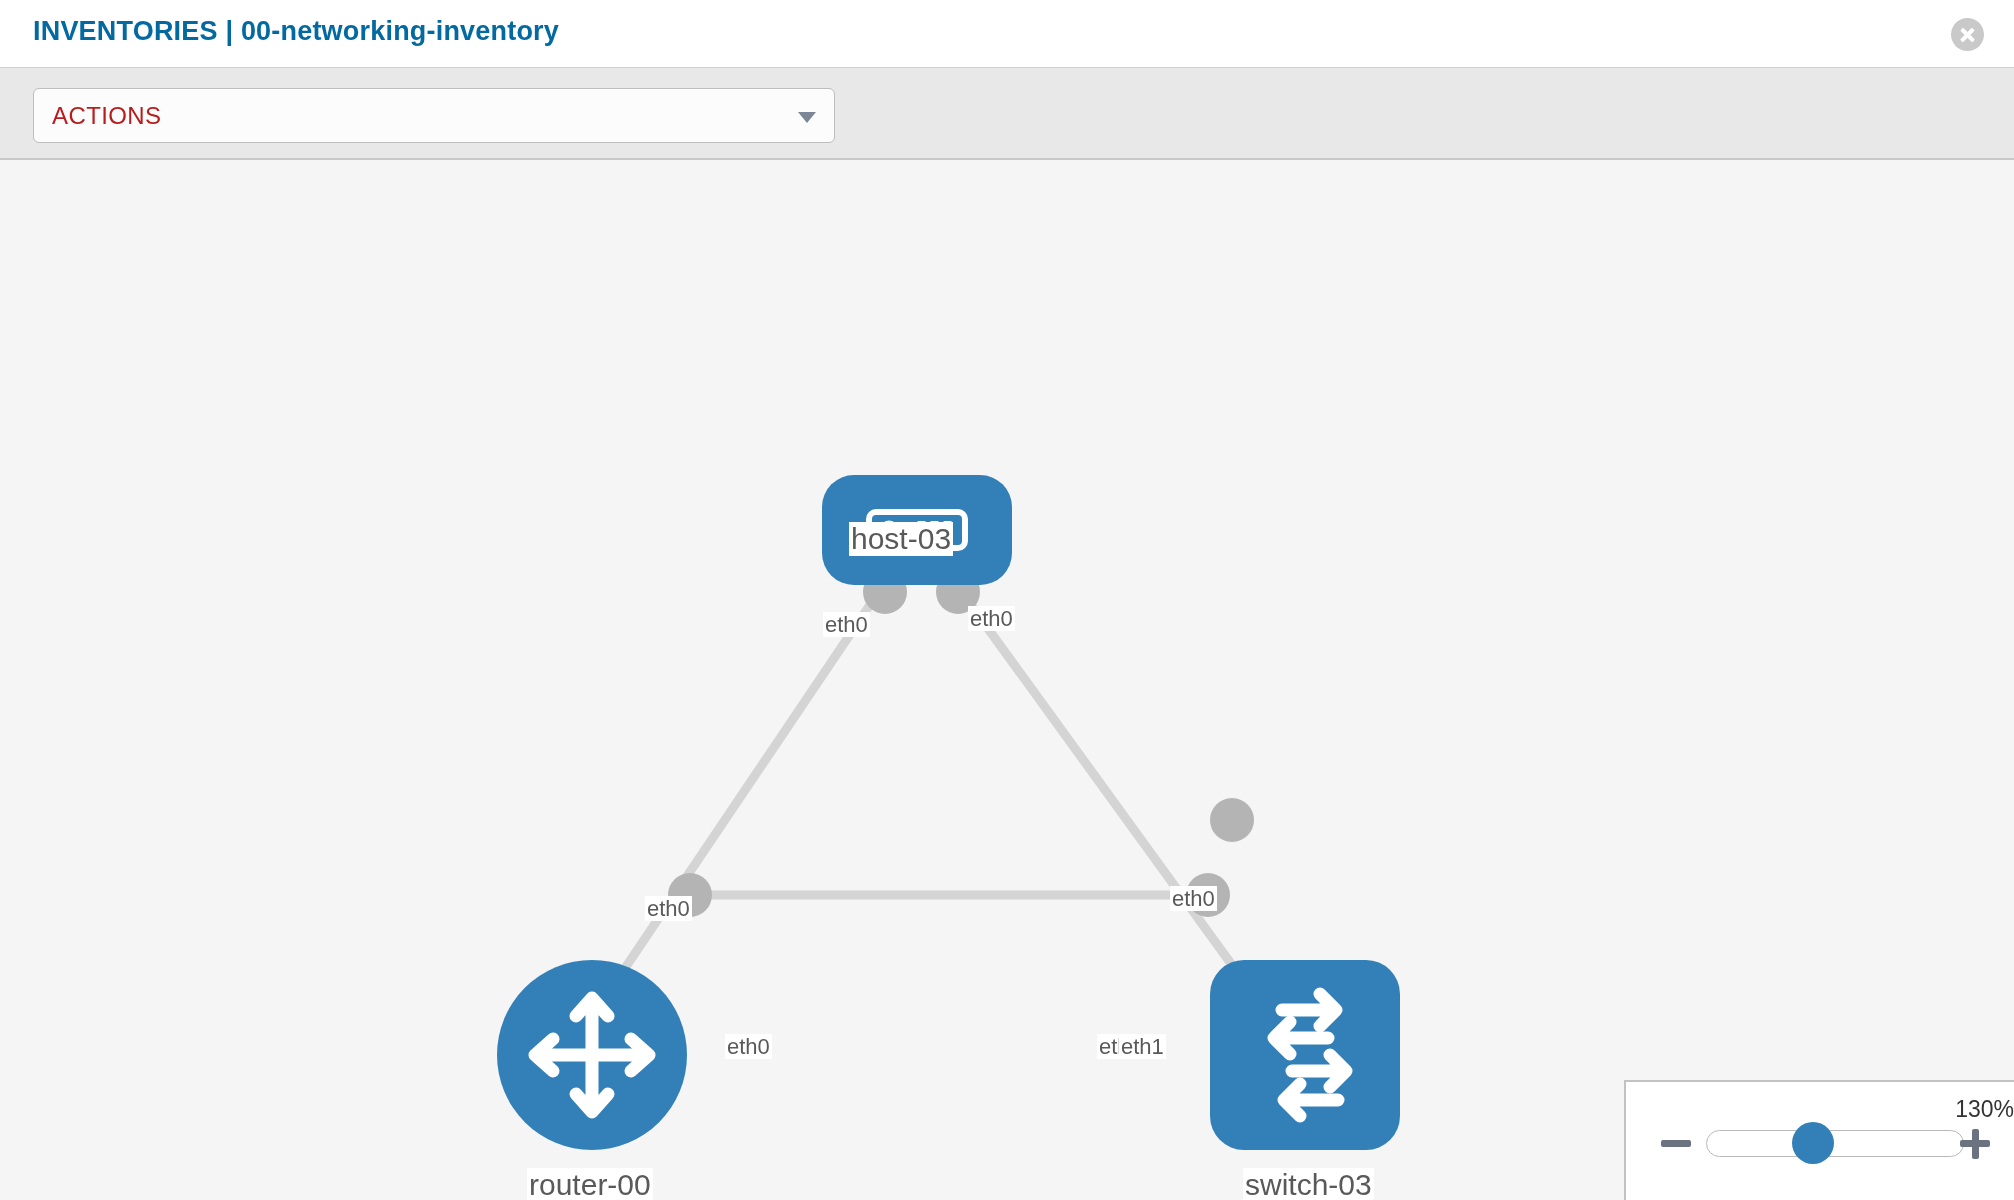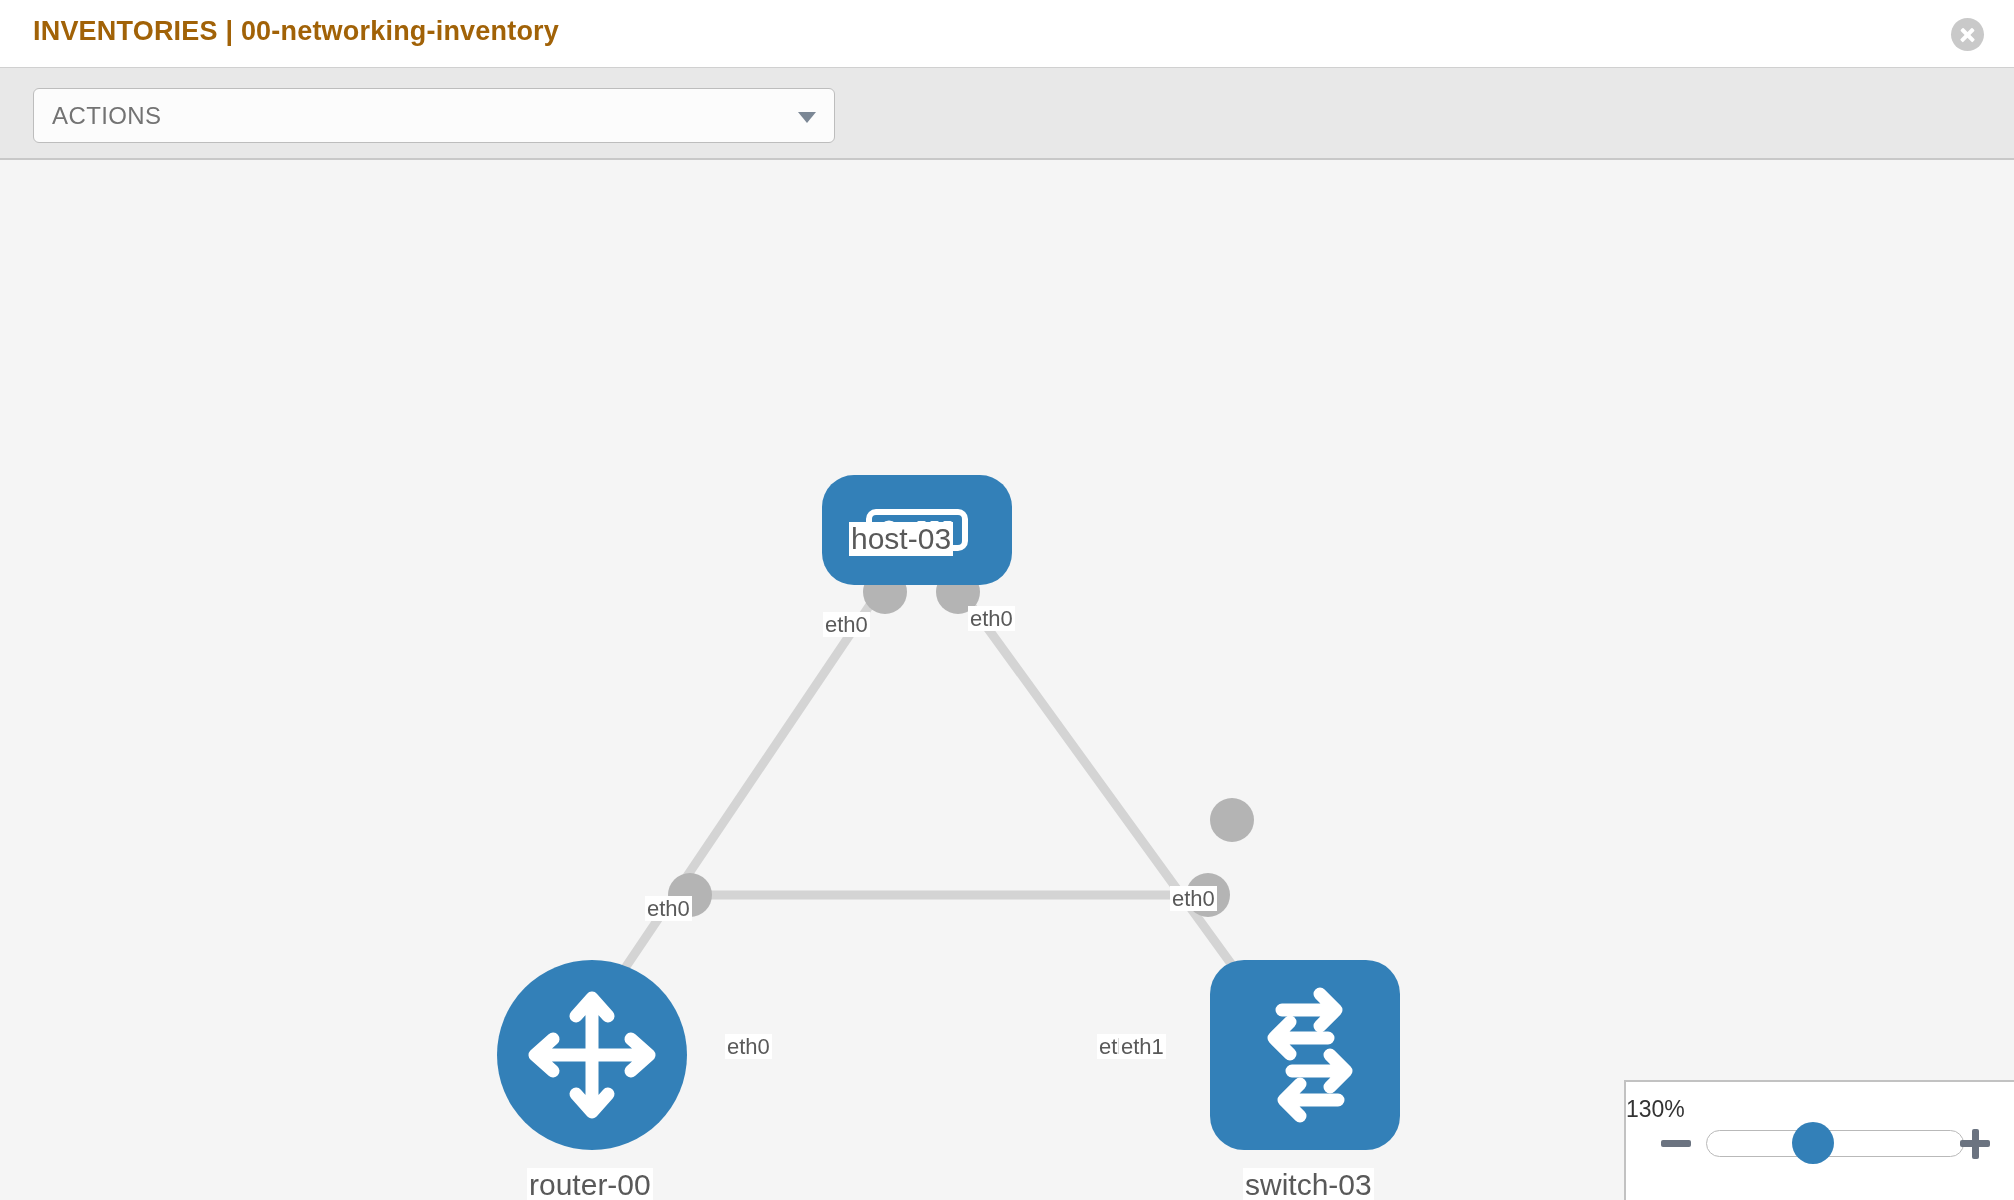--- a/index.html
+++ b/index.html
@@ -13,21 +13,21 @@
   
   #header {
     position: absolute; left: 0; top: 0;
     width: 2014px; height: 68px;
     background: #ffffff;
     border-bottom: 1px solid #d0d0d0;
   }
   #page-title {
     position: absolute; left: 33px; top: 16px;
     font-size: 27px; font-weight: bold;
-    color: #a16207; letter-spacing: .2px;
+    color: #0369a1; letter-spacing: .2px;
     white-space: nowrap;
   }
   #close-btn {
     position: absolute; right: 30px; top: 18px;
     width: 33px; height: 33px; border-radius: 50%;
     background: #c9c9c9; cursor: pointer;
   }
   #close-btn::before, #close-btn::after {
     content: ""; position: absolute;
     left: 8px; top: 15px; width: 17px; height: 4.4px;
@@ -45,21 +45,21 @@
   }
   .combo {
     position: absolute; top: 20px; height: 55px;
     background: #fcfcfc;
     border: 1px solid #bdbdbd;
     border-radius: 6px;
     cursor: pointer;
   }
   .combo .ctext {
     position: absolute; left: 18px; top: 13px;
-    font-size: 24px; color: #737373;
+    font-size: 24px; color: #b91c1c;
     letter-spacing: .4px; white-space: nowrap;
   }
   .combo .caret {
     position: absolute; right: 18px; top: 23px;
     width: 0; height: 0;
     border-left: 9px solid transparent;
     border-right: 9px solid transparent;
     border-top: 11px solid #7b8795;
   }
   #actions-combo { left: 33px; width: 802px; }
@@ -112,21 +112,21 @@
   
   #zoom-panel {
     position: absolute; right: 0; bottom: 0;
     width: 390px; height: 120px;
     background: #ffffff;
     border-left: 2px solid #c2c2c2;
     border-top: 2px solid #c2c2c2;
   }
   #zoom-level {
     position: absolute; left: 0; right: 0; top: 14px;
-    text-align: left; font-size: 23px; color: #333;
+    text-align: right; font-size: 23px; color: #333;
   }
   #zoom-minus, #zoom-plus {
     position: absolute; top: 44px;
     width: 34px; height: 34px; cursor: pointer;
   }
   #zoom-minus { left: 33px; }
   #zoom-plus  { right: 22px; }
   #zoom-minus::before, #zoom-plus::before {
     content: ""; position: absolute;
     left: 2px; top: 14px; width: 30px; height: 7px;

